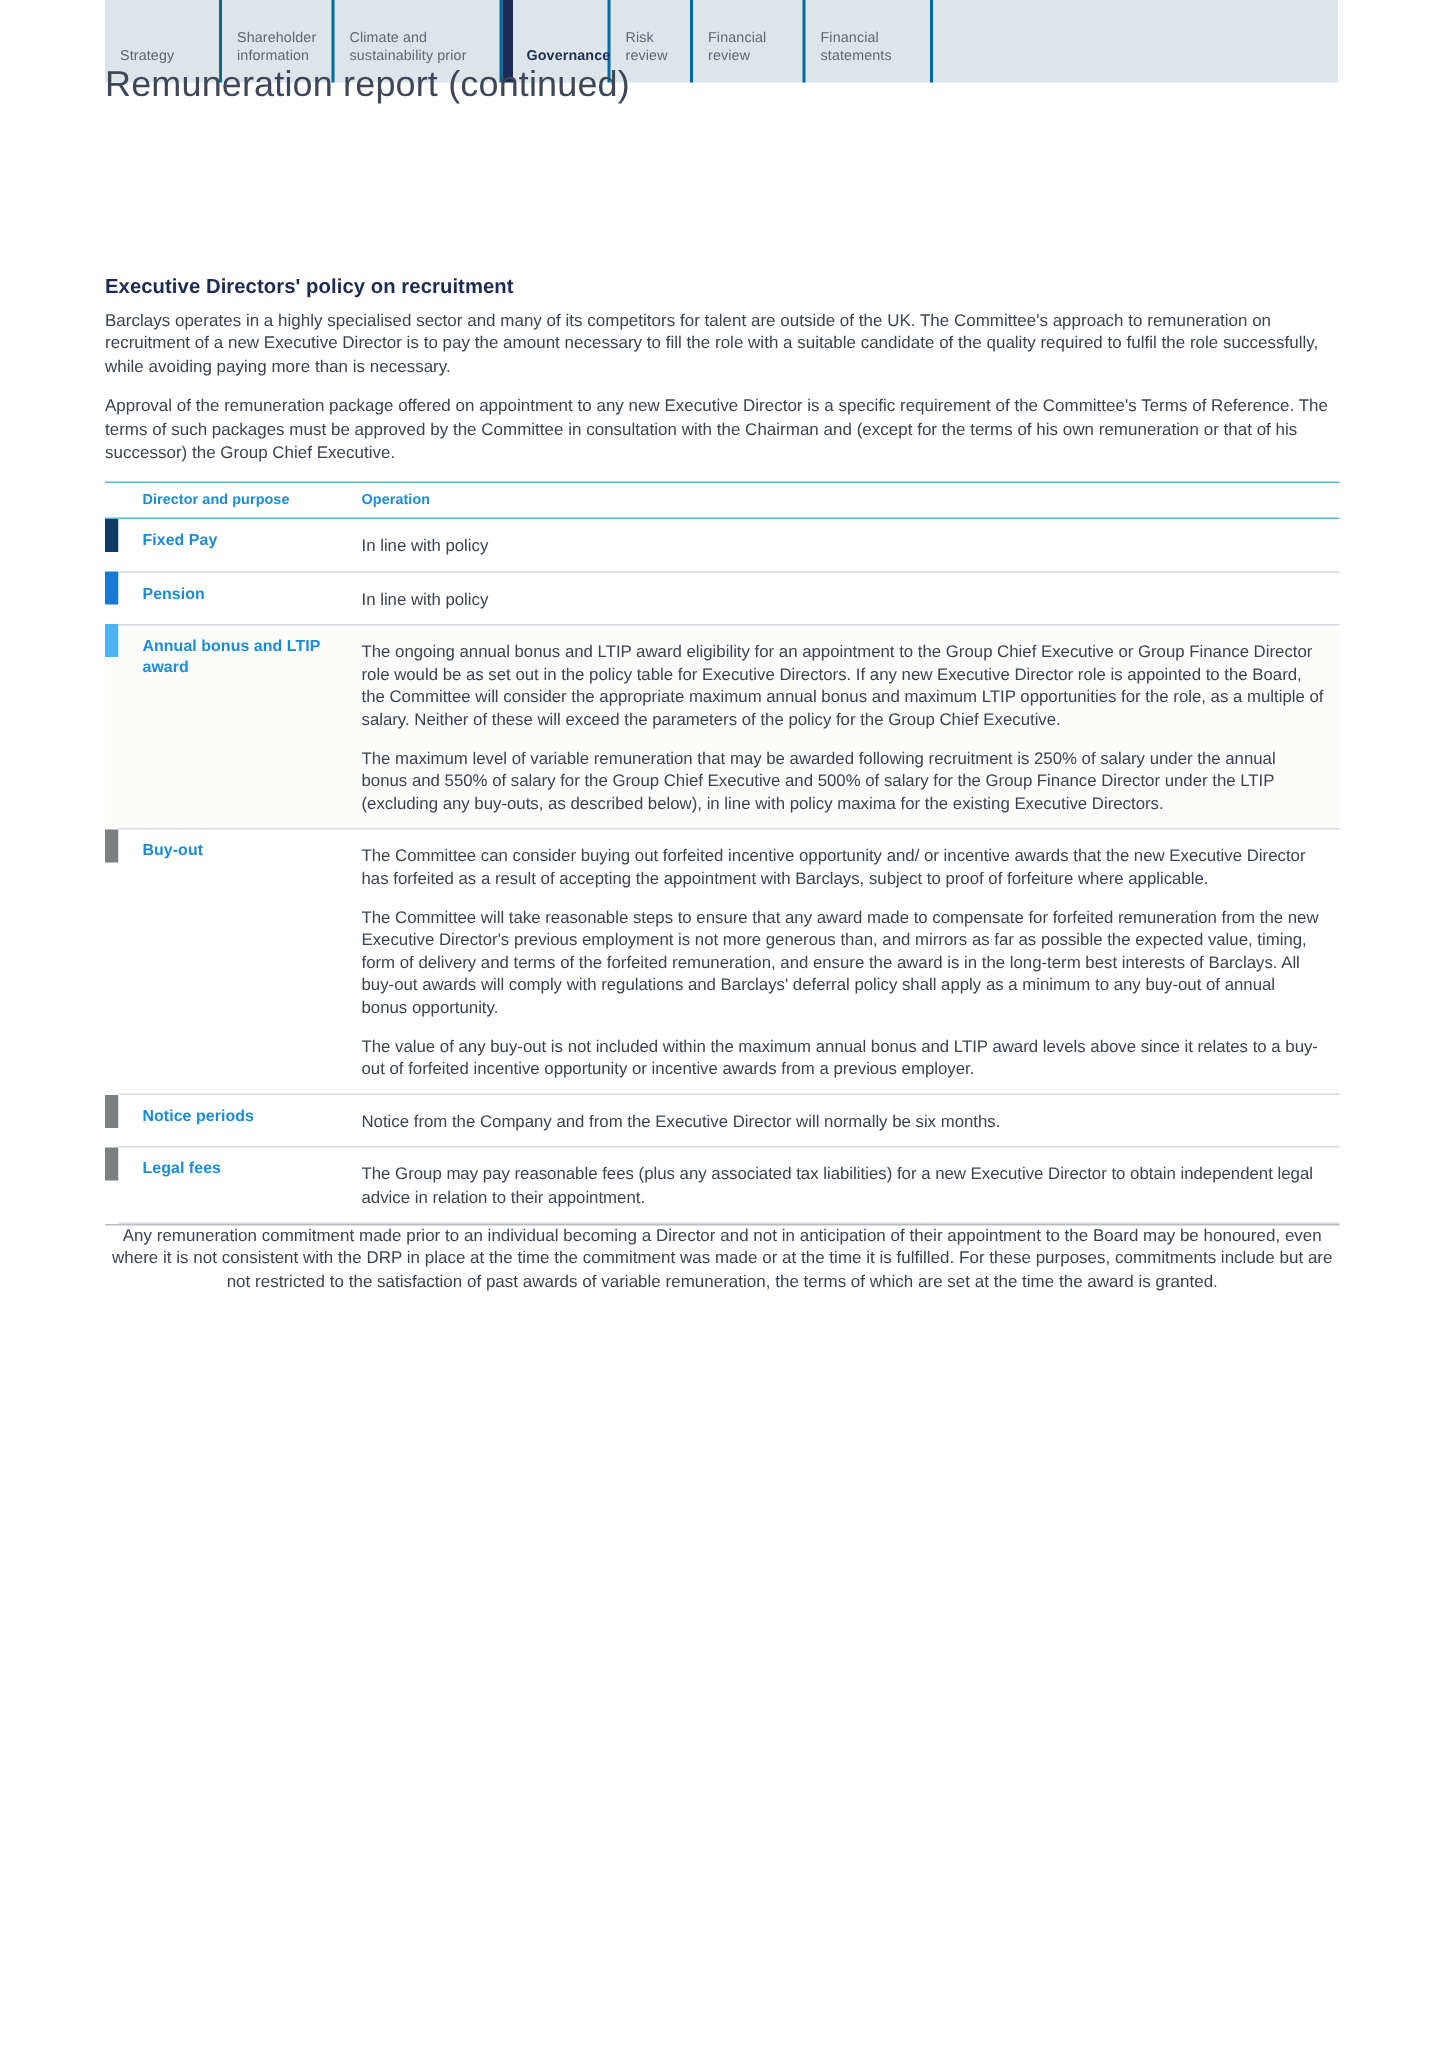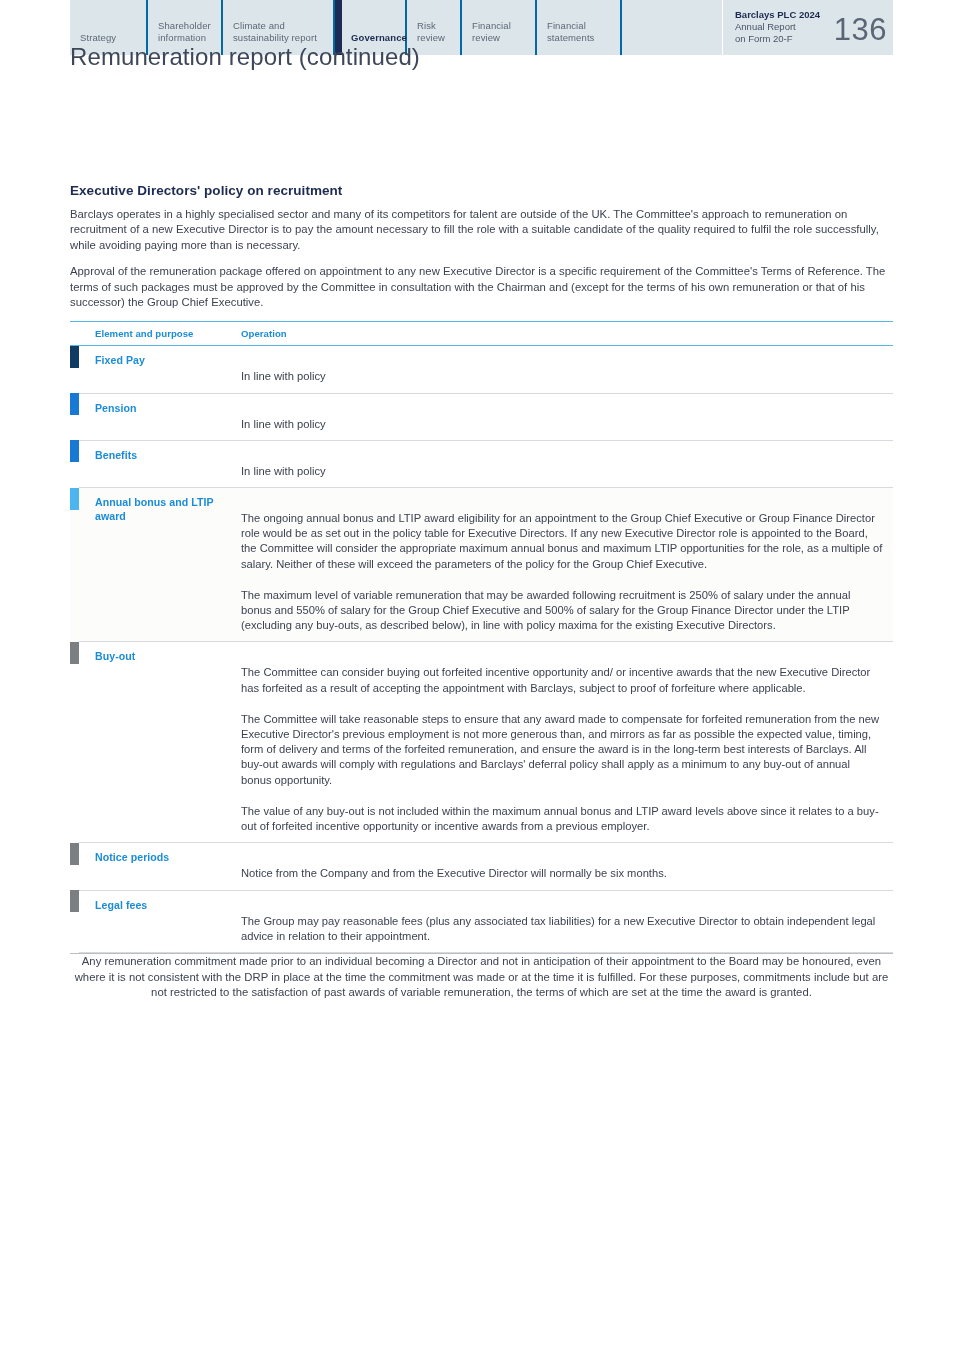--- a/index.html
+++ b/index.html
@@ -170,21 +170,21 @@
     font-size: 10.6px;
     line-height: 14px;
     letter-spacing: 0.05px;
     margin-left: 35px;
   }
   .policy-table td.cell-operation {
     padding-left: 9px;
     padding-right: 10px;
   }
   .policy-table td.cell-operation p {
-    margin: 16px 0 10px 0;
+    margin: 4px 0 10px 0;
   }
   .policy-table td.cell-operation p:last-child { margin-bottom: 0; }
 
   tr.row-shade td { background: #fcfcfa; }
   tr.row-plain td { background: #ffffff; }
 
   .bar {
     display: block;
     width: 9px;
     height: 100%;
@@ -210,68 +210,60 @@
 <div class="header-band">
   <div class="nav-tab w-strategy">
     <span class="nav-label">Strategy</span>
   </div>
   <div class="nav-tab w-shareholder">
     <span class="nav-label">Shareholder
 information</span>
   </div>
   <div class="nav-tab w-climate">
     <span class="nav-label">Climate and
-sustainability report</span>
+sustainability prior</span>
   </div>
   <div class="nav-tab w-governance active">
     <span class="nav-label">Governance</span>
   </div>
   <div class="nav-tab w-risk">
     <span class="nav-label">Risk
 review</span>
   </div>
   <div class="nav-tab w-finrev">
     <span class="nav-label">Financial
 review</span>
   </div>
   <div class="nav-tab w-finstat">
     <span class="nav-label">Financial
 statements</span>
   </div>
   <div class="nav-tab w-spacer"></div>
 
-  <div class="header-right">
-    <div class="report-meta">
-      <span class="meta-strong">Barclays PLC 2024</span>
-      <span class="meta-line">Annual Report</span>
-      <span class="meta-line">on Form 20-F</span>
-    </div>
-    <div class="page-number">136</div>
-  </div>
 </div>
 
 <div class="page-title">Remuneration report (continued)</div>
 
 <div class="content">
 
   <h2 class="section-heading">Executive Directors' policy on recruitment</h2>
 
   <p class="body-text">Barclays operates in a highly specialised sector and many of its competitors for talent are outside of the UK. The Committee's approach to remuneration on recruitment of a new Executive Director is to pay the amount necessary to fill the role with a suitable candidate of the quality required to fulfil the role successfully, while avoiding paying more than is necessary.</p>
   <p class="body-text">Approval of the remuneration package offered on appointment to any new Executive Director is a specific requirement of the Committee's Terms of Reference. The terms of such packages must be approved by the Committee in consultation with the Chairman and (except for the terms of his own remuneration or that of his successor) the Group Chief Executive.</p>
 
   <table class="policy-table">
     <colgroup>
       <col class="c-bar">
         <col class="c-el">
         <col class="c-op">
     </colgroup>
     <thead>
       <tr>
         <th class="th-bar"></th>
-        <th class="th-element">Element and purpose</th>
+        <th class="th-element">Director and purpose</th>
         <th class="th-operation">Operation</th>
       </tr>
     </thead>
     <tbody id="table-body">
         <tr class="row-plain">
           <td class="cell-bar">
             <span class="bar bar-navy"></span>
           </td>
           <td class="cell-element">Fixed Pay</td>
           <td class="cell-operation">
@@ -280,29 +272,20 @@
         </tr>
         <tr class="row-plain">
           <td class="cell-bar">
             <span class="bar bar-blue"></span>
           </td>
           <td class="cell-element">Pension</td>
           <td class="cell-operation">
             <p>In line with policy</p>
           </td>
         </tr>
-        <tr class="row-plain">
-          <td class="cell-bar">
-            <span class="bar bar-blue"></span>
-          </td>
-          <td class="cell-element">Benefits</td>
-          <td class="cell-operation">
-            <p>In line with policy</p>
-          </td>
-        </tr>
         <tr class="row-shade">
           <td class="cell-bar">
             <span class="bar bar-light"></span>
           </td>
           <td class="cell-element">Annual bonus and LTIP award</td>
           <td class="cell-operation">
             <p>The ongoing annual bonus and LTIP award eligibility for an appointment to the Group Chief Executive or Group Finance Director role would be as set out in the policy table for Executive Directors. If any new Executive Director role is appointed to the Board, the Committee will consider the appropriate maximum annual bonus and maximum LTIP opportunities for the role, as a multiple of salary. Neither of these will exceed the parameters of the policy for the Group Chief Executive.</p>
             <p>The maximum level of variable remuneration that may be awarded following recruitment is 250% of salary under the annual bonus and 550% of salary for the Group Chief Executive and 500% of salary for the Group Finance Director under the LTIP (excluding any buy-outs, as described below), in line with policy maxima for the existing Executive Directors.</p>
           </td>
         </tr>

